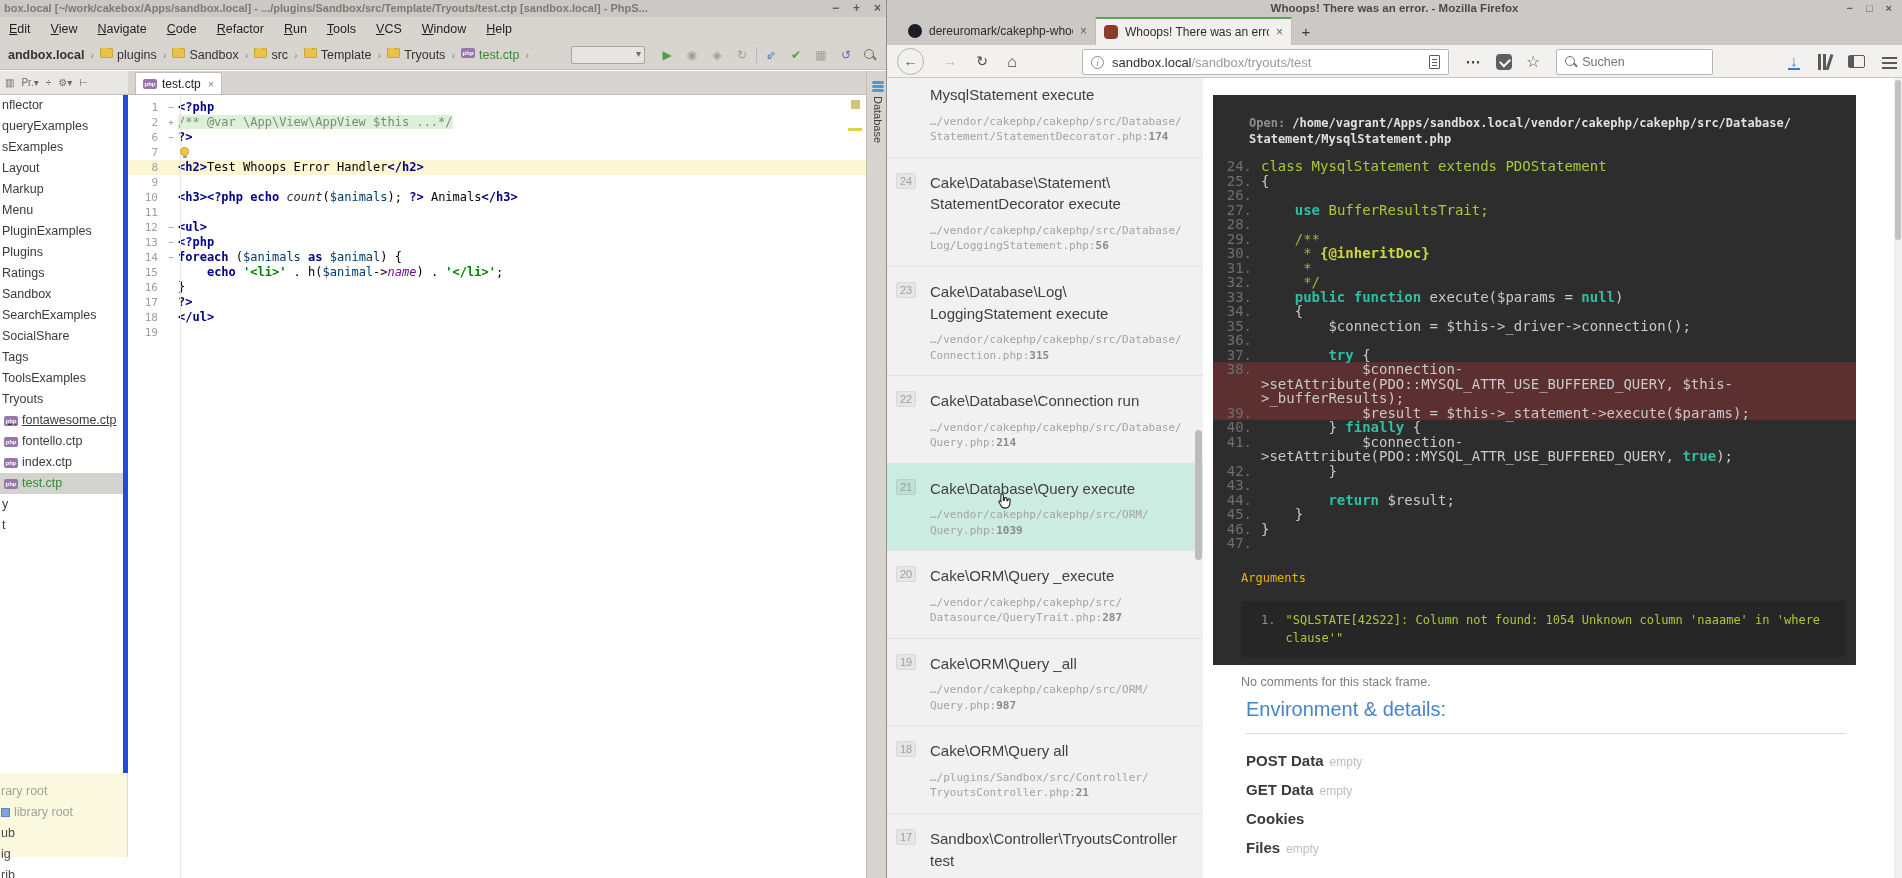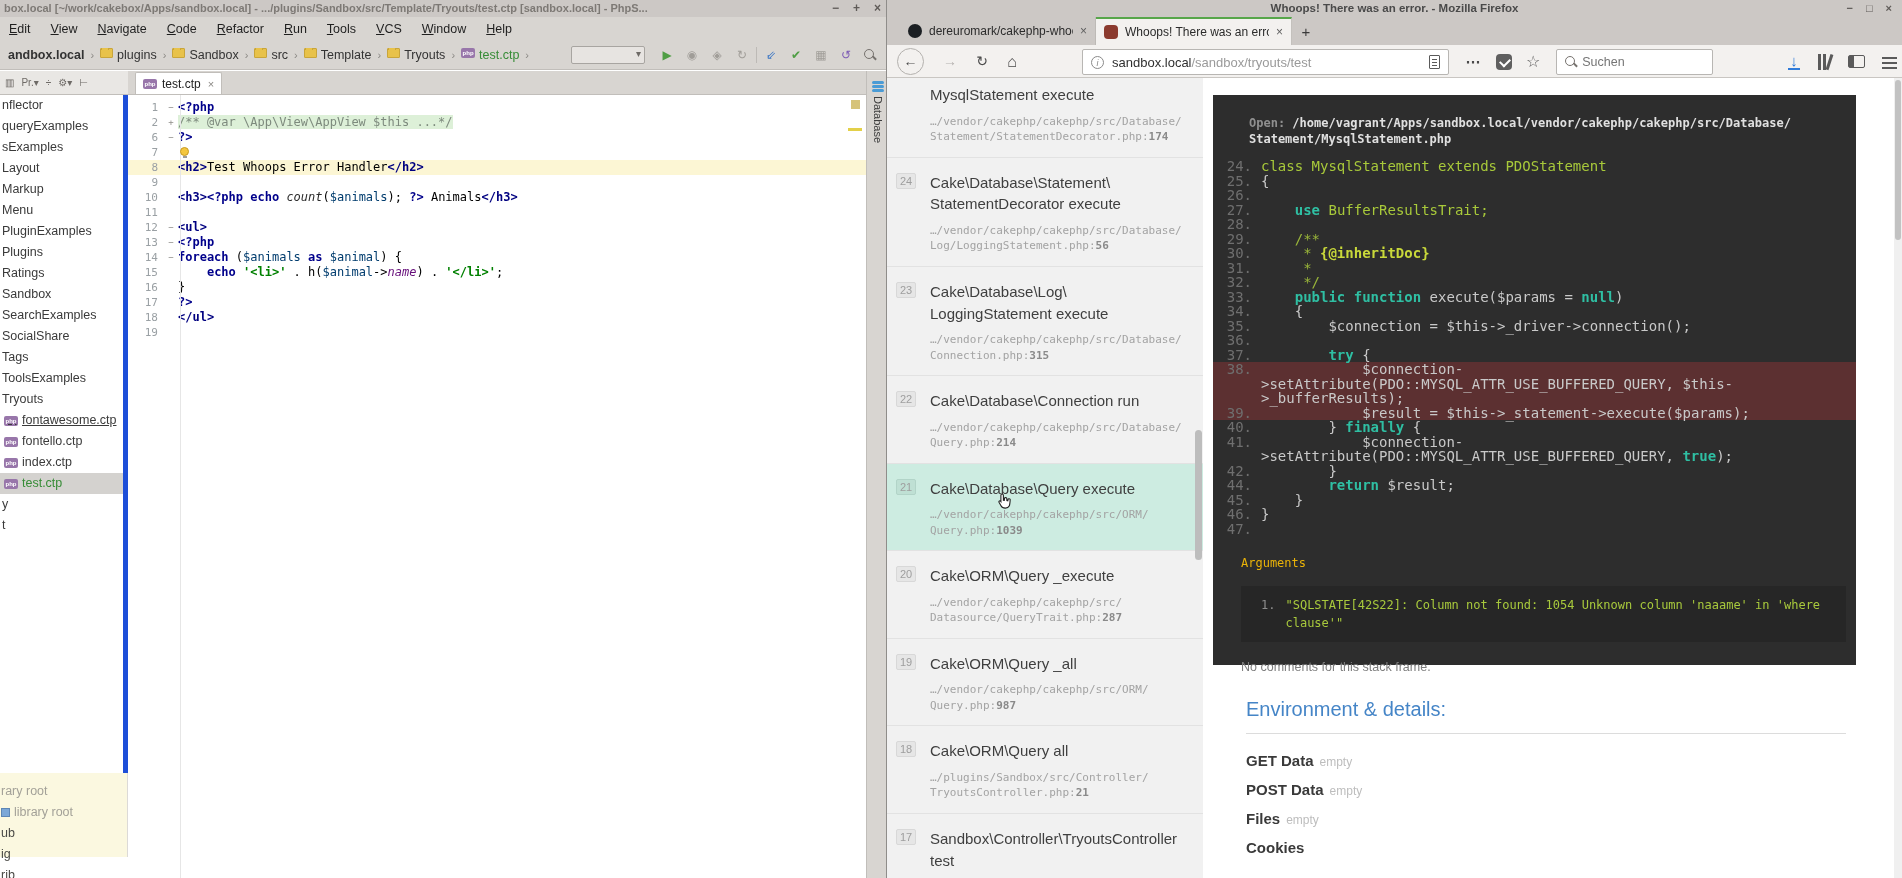--- a/index.html
+++ b/index.html
@@ -547,20 +547,24 @@
           </div>
           <div class="wline">
             <span class="wnum">41.</span>
             <span class="wtext"><span class="w-pln">            $connection-&gt;setAttribute(PDO::MYSQL_ATTR_USE_BUFFERED_QUERY, </span><span class="w-kw">true</span><span class="w-pln">);</span></span>
           </div>
           <div class="wline">
             <span class="wnum">42.</span>
             <span class="wtext"><span class="w-pln">        }</span></span>
           </div>
           <div class="wline">
+            <span class="wnum">43.</span>
+            <span class="wtext"></span>
+          </div>
+          <div class="wline">
             <span class="wnum">44.</span>
             <span class="wtext"><span class="w-pln">        </span><span class="w-kw">return</span><span class="w-pln"> $result;</span></span>
           </div>
           <div class="wline">
             <span class="wnum">45.</span>
             <span class="wtext"><span class="w-pln">    }</span></span>
           </div>
           <div class="wline">
             <span class="wnum">46.</span>
             <span class="wtext"><span class="w-pln">}</span></span>
@@ -577,24 +581,24 @@
             <span class="warg-val">"SQLSTATE[42S22]: Column not found: 1054 Unknown column 'naaame' in 'where clause'"</span>
           </div>
         </div>
       <div class="no-comments">No comments for this stack frame.</div>
     </div>
 
     <div id="env">
       <div class="env-h">Environment &amp; details:</div>
       <hr class="env-hr">
       <div id="env-rows">
+          <div class="env-row"><b>POST Data</b><span class="ev">empty</span></div>
           <div class="env-row"><b>GET Data</b><span class="ev">empty</span></div>
-          <div class="env-row"><b>POST Data</b><span class="ev">empty</span></div>
+          <div class="env-row"><b>Cookies</b></div>
           <div class="env-row"><b>Files</b><span class="ev">empty</span></div>
-          <div class="env-row"><b>Cookies</b></div>
         </div>
     </div>
 
     <div class="fx-scroll">
         <i></i>
       </div>
   </section>
 
   <svg id="cursor" width="19" height="22" viewBox="0 0 19 22">
     <path d="M7 2c.9 0 1.4.6 1.4 1.4v4.9l.9.1.2-2.2c.1-.9 2.3-.8 2.3.2l.1 2.2.9.2.3-1.5c.2-.9 2.1-.6 2.1.3 0 0-.3 5-1 6.4-.6 1.3-1.8 2.1-3.9 2.1-2.6 0-3.6-.9-4.3-2.4L4 10.3c-.5-1 .9-1.9 1.6-1.1l.3.4V3.4C5.9 2.6 6.1 2 7 2z" fill="#fff" stroke="#222" stroke-width="1.1"></path>

